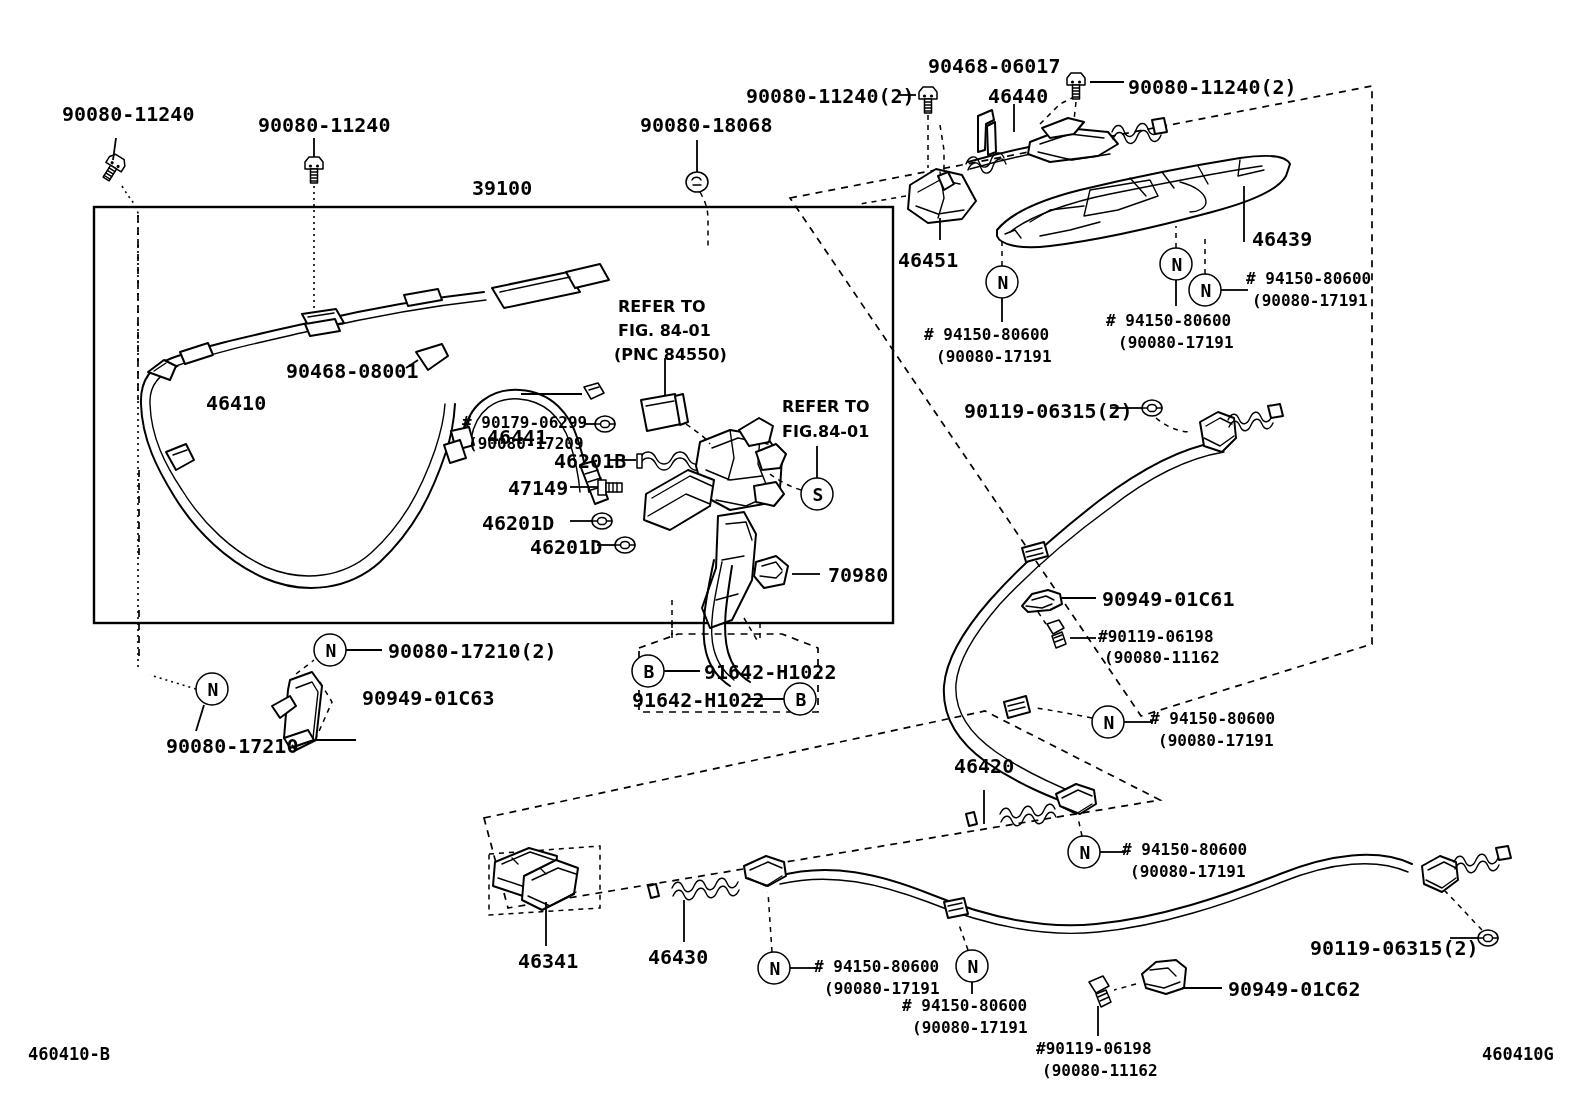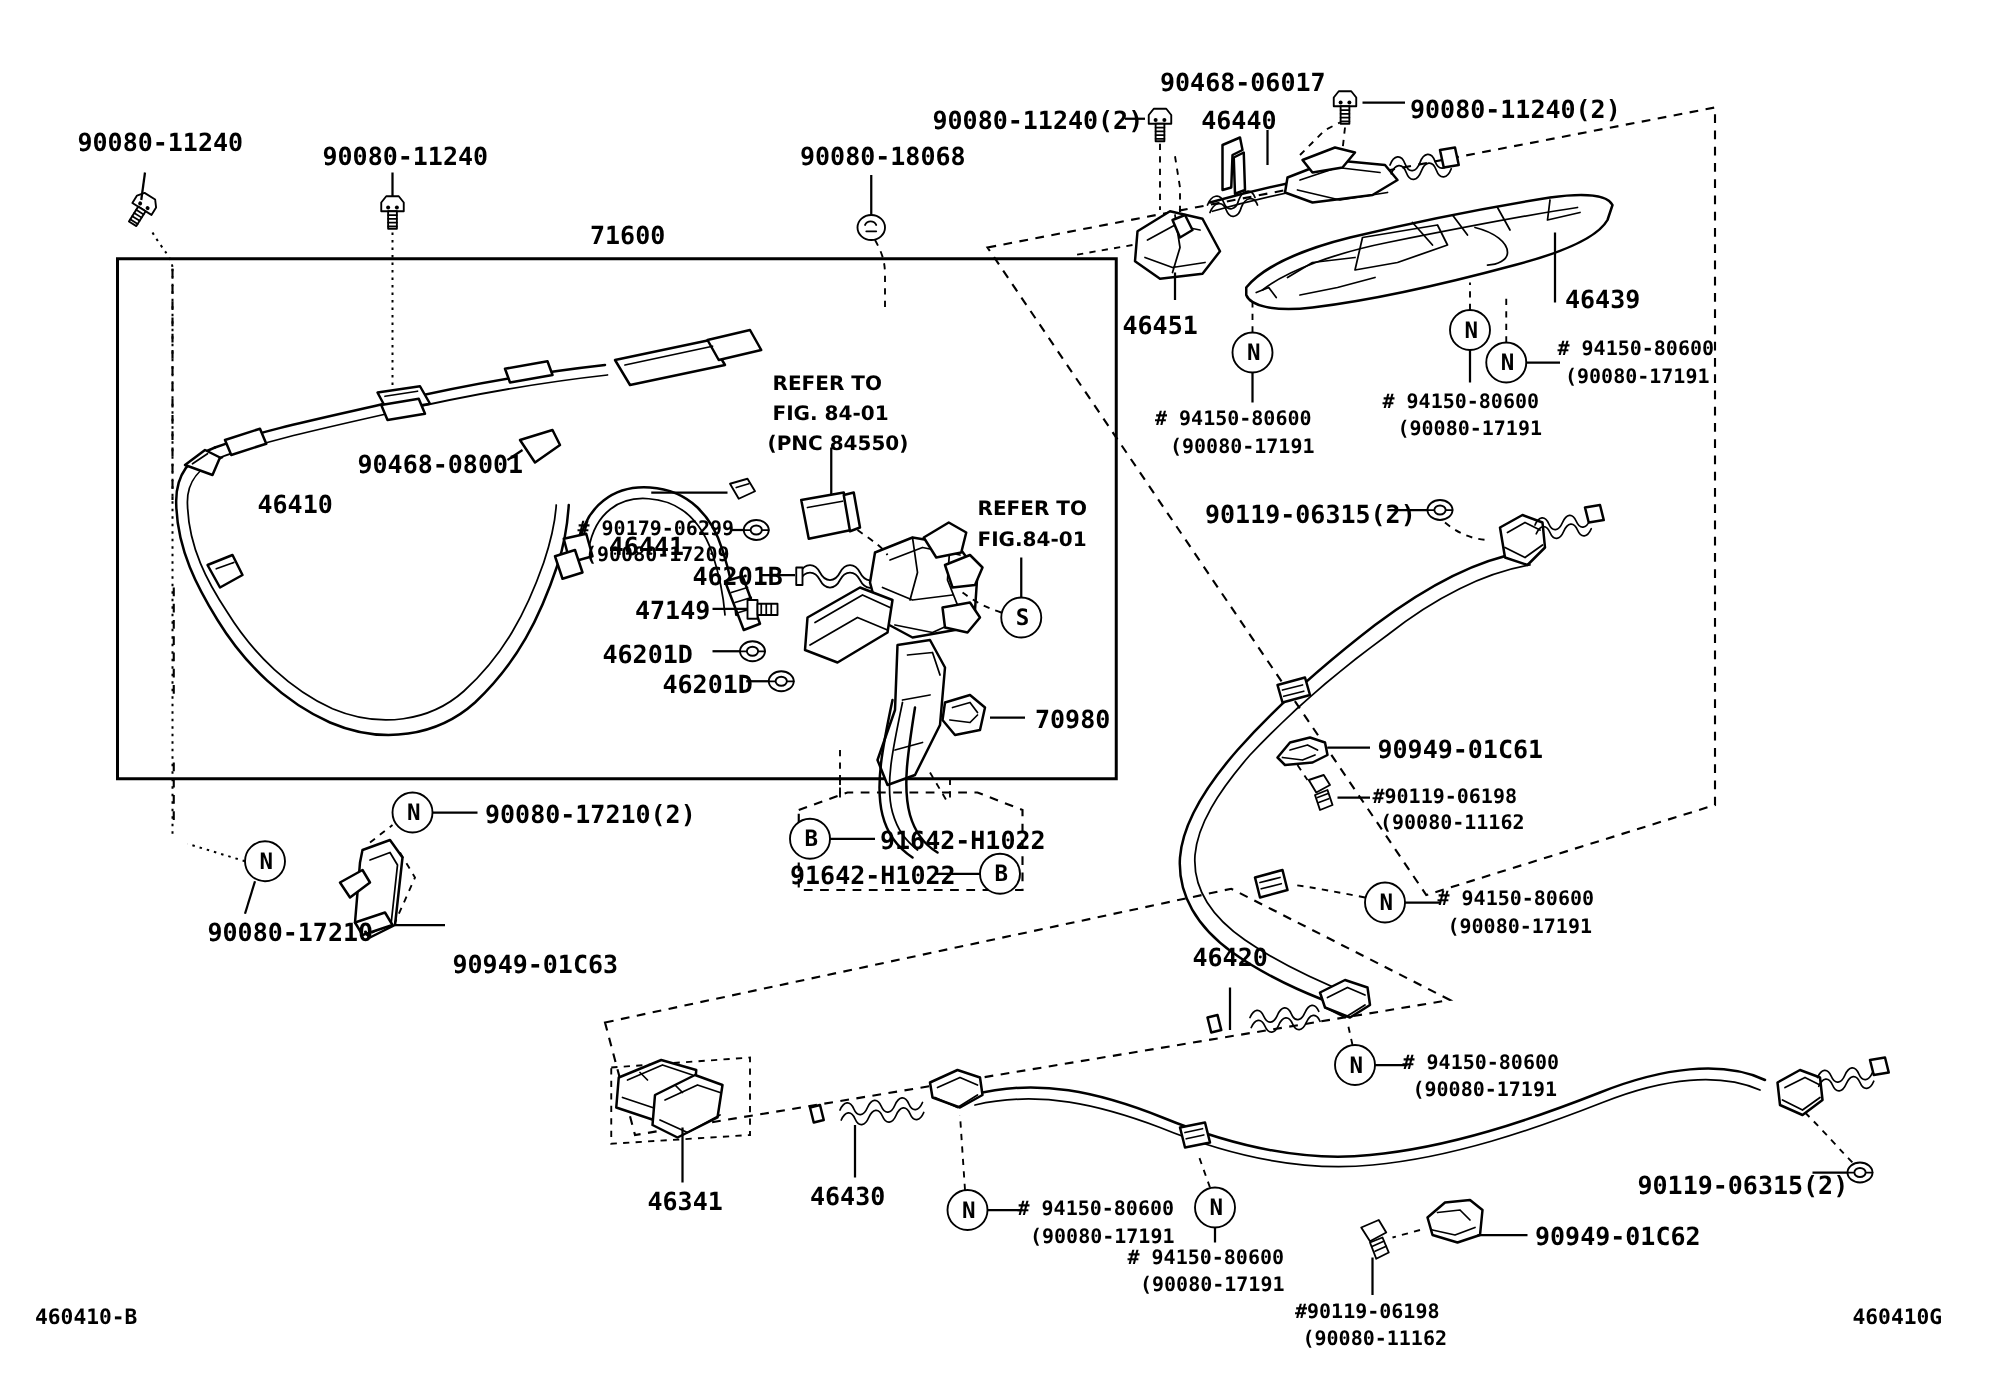--- a/index.html
+++ b/index.html
@@ -444,24 +444,24 @@
     <path class="lead" d="M1450,938 L1478,938"></path>
     <path class="dshS" d="M1444,890 C 1460,906 1474,922 1482,930"></path>
 
   </svg>
 
   <div class="lbl s20" style="left:62px;top:103px;">90080-11240</div>
   <div class="lbl s20" style="left:258px;top:114px;">90080-11240</div>
   <div class="lbl s20" style="left:640px;top:114px;">90080-18068</div>
   <div class="lbl s20" style="left:746px;top:85px;">90080-11240(2)</div>
   <div class="lbl s20" style="left:928px;top:55px;">90468-06017</div>
-  <div class="lbl s20" style="left:961px;top:85px;text-align:right;">46440</div>
+  <div class="lbl s20" style="left:988px;top:85px;text-align:right;">46440</div>
   <div class="lbl s20" style="left:1128px;top:76px;">90080-11240(2)</div>
 
-  <div class="lbl s20" style="left:472px;top:177px;">71600</div>
+  <div class="lbl s20" style="left:472px;top:177px;">39100</div>
   <div class="lbl s20" style="left:206px;top:392px;">46410</div>
   <div class="lbl s20" style="left:286px;top:360px;">90468-08001</div>
 
   <div class="lbl refer" style="left:618px;top:298px;">REFER TO</div>
   <div class="lbl refer" style="left:618px;top:322px;">FIG. 84-01</div>
   <div class="lbl refer" style="left:614px;top:346px;">(PNC 84550)</div>
 
   <div class="lbl refer" style="left:782px;top:398px;">REFER TO</div>
   <div class="lbl refer" style="left:782px;top:423px;">FIG.84-01</div>
 
@@ -489,21 +489,21 @@
   <div class="lbl s20" style="left:964px;top:400px;">90119-06315(2)</div>
   <div class="lbl s20" style="left:1102px;top:588px;">90949-01C61</div>
   <div class="lbl s19" style="left:1098px;top:628px;">#90119-06198</div>
   <div class="lbl s19" style="left:1104px;top:649px;">(90080-11162</div>
 
   <div class="lbl s19" style="left:1150px;top:710px;"># 94150-80600</div>
   <div class="lbl s19" style="left:1158px;top:732px;">(90080-17191</div>
 
   <div class="lbl s20" style="left:388px;top:640px;">90080-17210(2)</div>
   <div class="lbl s20" style="left:166px;top:735px;">90080-17210</div>
-  <div class="lbl s20" style="left:362px;top:760px;">90949-01C63</div>
+  <div class="lbl s20" style="left:362px;top:687px;">90949-01C63</div>
 
   <div class="lbl s20" style="left:704px;top:661px;">91642-H1022</div>
   <div class="lbl s20" style="left:632px;top:689px;">91642-H1022</div>
 
   <div class="lbl s20" style="left:954px;top:755px;">46420</div>
   <div class="lbl s19" style="left:1122px;top:841px;"># 94150-80600</div>
   <div class="lbl s19" style="left:1130px;top:863px;">(90080-17191</div>
 
   <div class="lbl s20" style="left:518px;top:950px;">46341</div>
   <div class="lbl s20" style="left:648px;top:946px;">46430</div>

